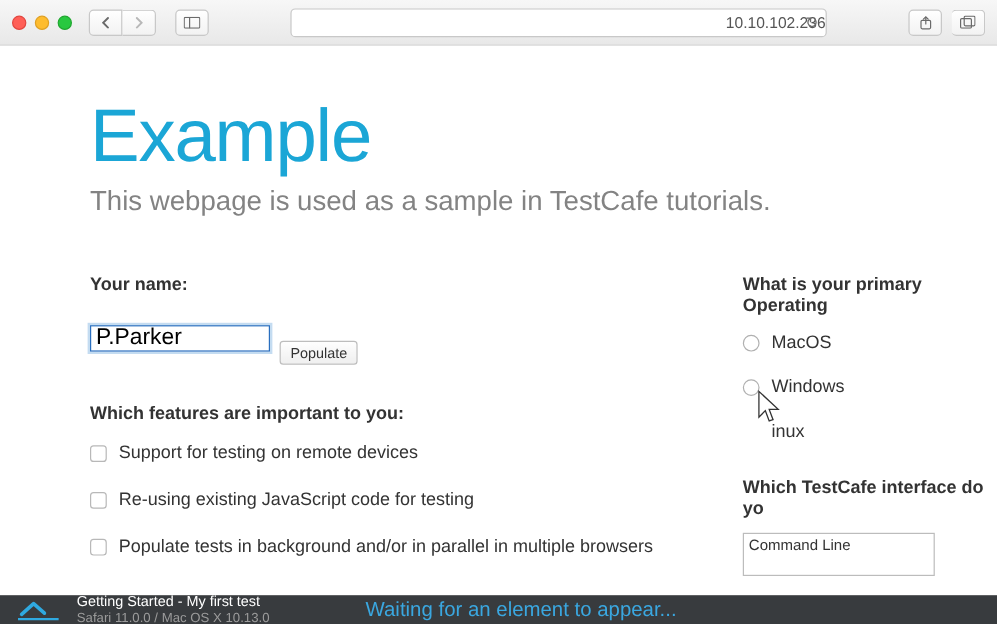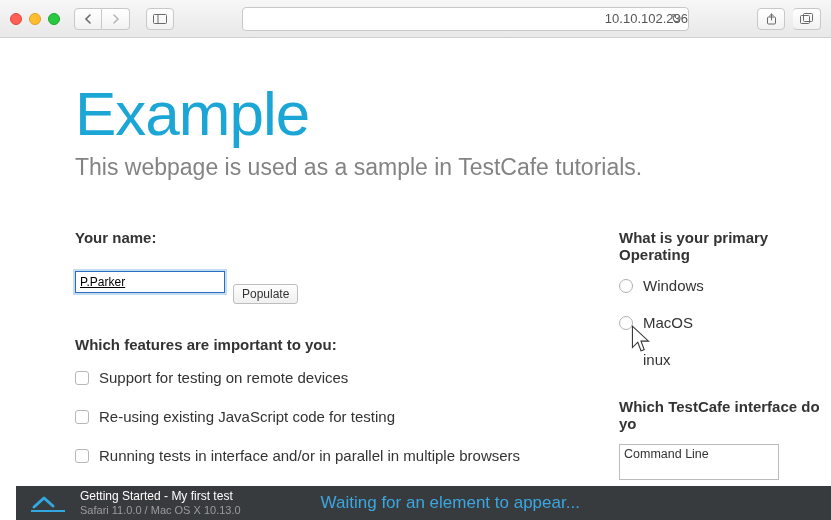--- a/index.html
+++ b/index.html
@@ -69,24 +69,23 @@
   .form-row{ display:flex; gap:24px;justify-content:space-between;}
   .left-col{ width:520px;}
   .right-col{ flex:1; min-width:200px;}
   .label-strong{ font-weight:700; font-size:15px; color:#333; margin-bottom:14px; display:block;}
   .name-line{ display:flex; gap:8px; align-items:center; margin-bottom:32px;}
   .name-input{
     width:150px; height:22px;
     border:1px solid #2a6fbf;
     box-shadow: 0 0 0 2px rgba(86,156,214,.35);
     padding: 2px 4px;
-    font-size:12px;
+    font-size:19px;
     outline:none;
     background:#fff;
-    text-decoration:underline;
   }
   .pop-btn{
     font-size:12px;
     padding:2px 8px;
     background:linear-gradient(#fefefe,#efefef);
     border:1px solid #bdbdbd;
     border-radius:3px;
     color:#333;
     margin-top:24px;
   }
@@ -115,22 +114,22 @@
   
   .cursor-wrap{
     position:absolute;
     left:630px; top:286px;
     pointer-events:none;
   }
   .cursor-svg{ width:22px; height:30px; }
   
   .bottom {
     position:absolute;
-    left:16px; right:0; bottom:0;
-    height:34px;
+    left:0; right:0; bottom:0;
+    height:24px;
     background:#383b3e;
     display:flex; align-items:center;
     padding:0 14px;
     color:#fff;
   }
   .tc-logo{ width:36px; height:20px; margin-right:14px; display:flex; align-items:center; justify-content:center;}
   .tc-info{ display:flex; flex-direction:column; line-height:1.15;}
   .tc-title{ font-size:12px; color:#fff;}
   .tc-sub{ font-size:11px; color:#9b9b9b;}
   .tc-status{
@@ -205,34 +204,34 @@
         <div class="feature-item">
           <div class="cb"></div>
           <span>Support for testing on remote devices</span>
         </div>
         <div class="feature-item">
           <div class="cb"></div>
           <span>Re-using existing JavaScript code for testing</span>
         </div>
         <div class="feature-item">
           <div class="cb"></div>
-          <span>Running tests in interface and/or in parallel in multiple browsers</span>
+          <span>Populate tests in background and/or in parallel in multiple browsers</span>
         </div>
       </div>
     </div>
 
     <div class="right-col">
       <span class="label-strong">What is your primary Operating</span>
       <div class="os-item">
         <div class="radio"></div>
-        <span>Windows</span>
+        <span>MacOS</span>
       </div>
       <div class="os-item">
         <div class="radio"></div>
-        <span>MacOS</span>
+        <span>Windows</span>
       </div>
       <div class="os-item">
         <div class="radio" style="visibility:hidden"></div>
         <span>inux</span>
       </div>
 
       <div class="iface-label">Which TestCafe interface do yo</div>
       <div class="select-box">Command Line</div>
     </div>
   </div>

